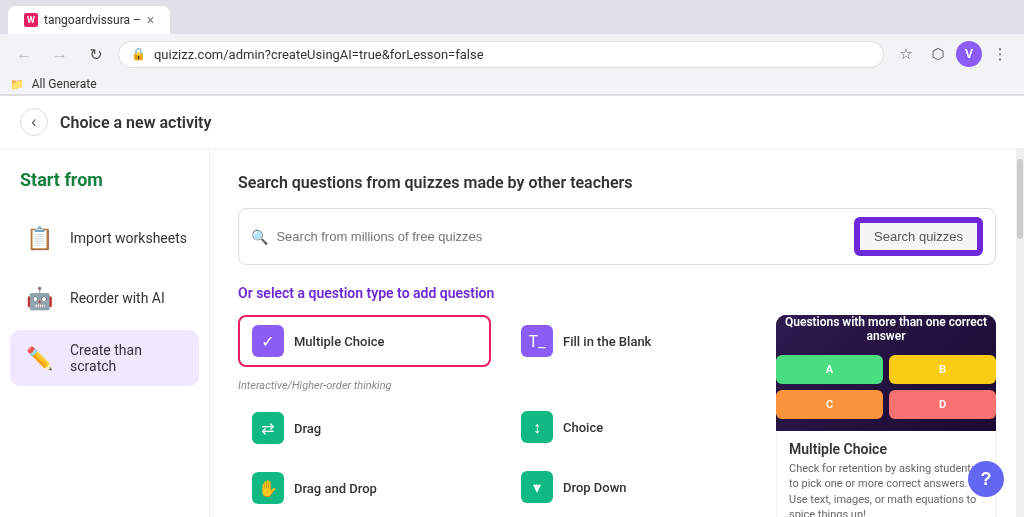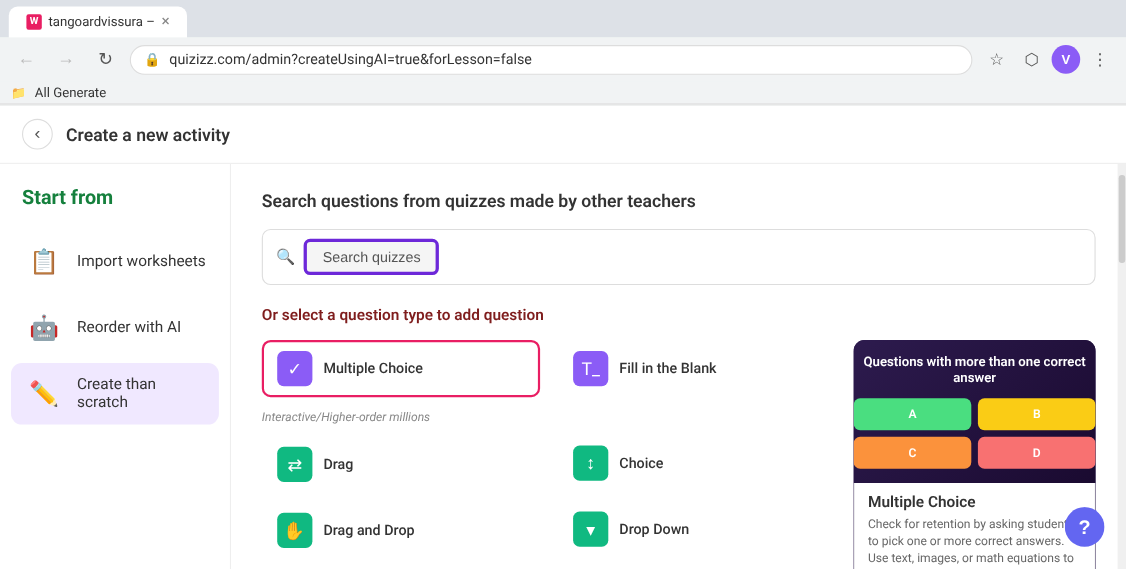--- a/index.html
+++ b/index.html
@@ -45,38 +45,38 @@
     .content-area { flex: 1; background: white; overflow-y: auto; padding: 24px 28px; position: relative; }
     .scrollbar-track { position: absolute; right: 0; top: 0; bottom: 0; width: 8px; background: #f0f0f0; }
     .scrollbar-thumb { width: 6px; height: 80px; background: #ccc; border-radius: 3px; margin: 0 auto; margin-top: 10px; }
 
     .content-title { font-size: 16px; font-weight: 600; color: #333; margin-bottom: 16px; }
 
     
     .search-bar { display: flex; align-items: center; border: 1px solid #ddd; border-radius: 8px; padding: 8px 12px; gap: 8px; margin-bottom: 20px; }
     .search-icon { color: #999; font-size: 14px; }
     .search-input { border: none; outline: none; flex: 1; font-size: 13px; color: #999; }
-    .search-btn { background: #f5f5f5; border: 3px solid #6d28d9; border-radius: 6px; padding: 6px 14px; font-size: 13px; cursor: pointer; color: #555; }
-
-    
-    .section-label { font-size: 14px; font-weight: 600; color: #7f1d1d; margin-bottom: 14px; }
+    .search-btn { background: #f5f5f5; border: 6px solid #6d28d9; border-radius: 6px; padding: 6px 14px; font-size: 13px; cursor: pointer; color: #555; }
+
+    
+    .section-label { font-size: 14px; font-weight: 600; color: #6d28d9; margin-bottom: 14px; }
     .left-col { display: flex; flex-direction: column; gap: 8px; }
     .right-col { display: flex; flex-direction: column; gap: 8px; }
 
     .question-type-btn { display: flex; align-items: center; gap: 10px; padding: 8px 12px; border-radius: 8px; cursor: pointer; border: 2px solid transparent; }
     .question-type-btn.selected { border: 2px solid #e91e63; background: #fff; }
 
     .qt-icon { width: 32px; height: 32px; border-radius: 6px; display: flex; align-items: center; justify-content: center; font-size: 16px; color: white; flex-shrink: 0; }
     .qt-label { font-size: 13px; font-weight: 500; color: #333; }
 
     .section-divider { font-size: 11px; color: #888; margin: 4px 0 2px; font-style: italic; }
 
     
     .preview-card { background: #2d1b4e; border-radius: 10px; overflow: hidden; margin-bottom: 12px; }
-    .preview-img { width: 100%; height: 130px; background: linear-gradient(135deg, #2d1b4e 0%, #1a0a30 100%); display: flex; align-items: center; justify-content: center; position: relative; padding: 0; }
+    .preview-img { width: 100%; height: 116px; background: linear-gradient(135deg, #2d1b4e 0%, #1a0a30 100%); display: flex; align-items: flex-start; justify-content: center; position: relative; padding: 0; }
     .preview-question-text { color: white; font-size: 12px; font-weight: 600; text-align: center; margin-bottom: 12px; }
     .preview-options { display: grid; grid-template-columns: 1fr 1fr; gap: 6px; width: 100%; }
     .preview-option { border-radius: 6px; padding: 8px 6px; text-align: center; color: white; font-size: 11px; font-weight: 600; }
 
     .preview-info { padding: 10px 12px; background: white; border: 1px solid #eee; border-top: none; border-radius: 0 0 10px 10px; }
     .preview-title { font-size: 14px; font-weight: 600; color: #333; margin-bottom: 4px; }
     .preview-desc { font-size: 11px; color: #666; line-height: 1.4; }
 
     
     .bg-purple { background: #8b5cf6; }
@@ -117,21 +117,21 @@
     </div>
   </div>
   <div class="bookmarks-bar">
     <span class="bookmark-icon">📁</span>
     <span class="bookmark-item">All Generate</span>
   </div>
 </div>
 
 <div class="app-header">
   <button class="back-btn">‹</button>
-  <span class="app-title">Create a new activity</span>
+  <span class="app-title">Choice a new activity</span>
 </div>
 
 <div class="main-layout">
 
   <div class="sidebar">
     <div class="sidebar-title">Start from</div>
 
     <div class="sidebar-item">
       <div class="sidebar-icon" style="font-size:22px;">📋</div>
       <span class="sidebar-label">Import worksheets</span>
@@ -147,35 +147,36 @@
       <span class="sidebar-label">Create than scratch</span>
     </div>
   </div>
 
   <div class="content-area">
 
     <div class="content-title">Search questions from quizzes made by other teachers</div>
 
     <div class="search-bar">
       <span class="search-icon">🔍</span>
+      <input class="search-input" type="text" placeholder="Search from millions of free quizzes" style="">
       <button class="search-btn">Search quizzes</button>
     </div>
 
     <div class="section-label">Or select a question type to add question</div>
 
     <div style="display: flex; gap: 16px;">
 
       <div class="left-col" style="flex: 1;">
 
         <div class="question-type-btn selected">
           <div class="qt-icon bg-purple">✓</div>
           <span class="qt-label">Multiple Choice</span>
         </div>
 
-        <div class="section-divider">Interactive/Higher-order millions</div>
+        <div class="section-divider">Interactive/Higher-order thinking</div>
 
         <div class="question-type-btn">
           <div class="qt-icon bg-green">⇄</div>
           <span class="qt-label">Drag</span>
         </div>
 
         <div class="question-type-btn">
           <div class="qt-icon bg-green">✋</div>
           <span class="qt-label">Drag and Drop</span>
         </div>

